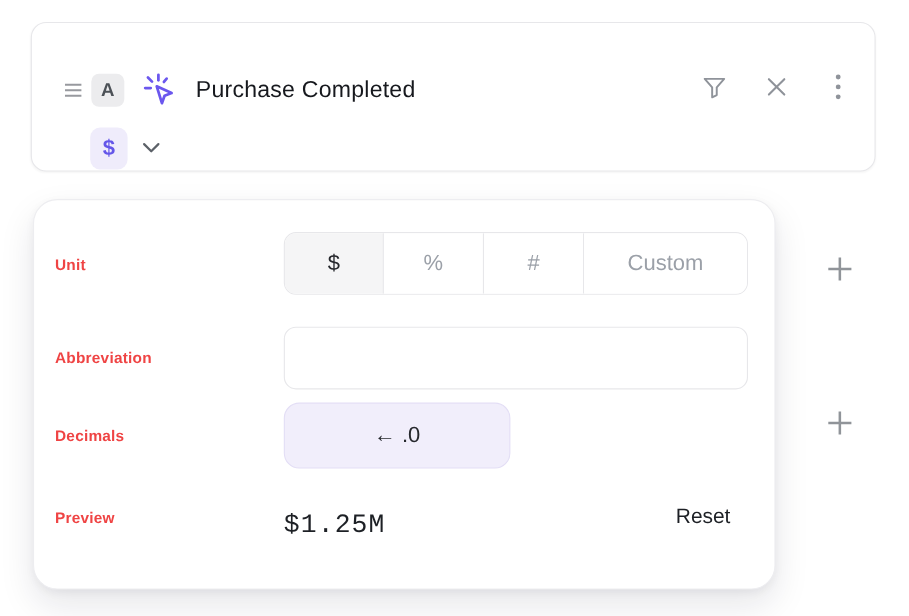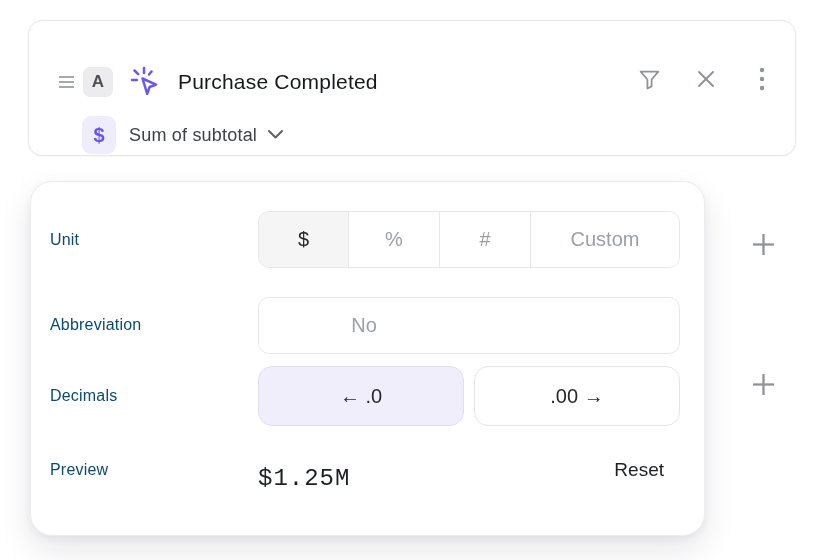--- a/index.html
+++ b/index.html
@@ -55,21 +55,21 @@
   .format-panel {
     position:absolute; left:30px; top:181px; width:675px; height:355px;
     background:#fff; border:1px solid #ededf0; border-radius:22px;
     box-shadow:0 14px 32px rgba(24,24,46,.10), 0 3px 8px rgba(24,24,46,.05);
   }
   .prow {
     position:absolute; left:19px; width:631px;
     display:flex; align-items:center;
   }
   .row-label {
-    width:208px; flex:none; font-size:16px; color:#0c4a6e; letter-spacing:.2px;
+    width:208px; flex:none; font-size:14px; color:#ef4444; letter-spacing:.2px;font-weight:bold;
   }
   .row-unit   { top:29px;  height:57px; }
   .row-abbrev { top:109px; height:68px; }
   .row-dec    { top:184px; height:60px; }
   .row-prev   { top:268px; height:40px; }
 
   .segmented {
     flex:none; width:422px; height:57px; display:flex;
     border:1px solid #e7e7ea; border-radius:11px; background:#fff; overflow:hidden;
   }
@@ -161,21 +161,20 @@
             <circle cx="12" cy="14" r="2.2"></circle>
             <circle cx="12" cy="23" r="2.2"></circle>
           </svg>
         </span>
       </button>
     </div>
 
     <div class="card-row2">
       <span class="dollar-badge">$</span>
       <button class="measure-btn">
-        <span class="measure-label">Sum of subtotal</span>
         <span>
           <svg width="17" height="12" viewBox="0 0 17 12" fill="none" stroke="#5c6168" stroke-width="2" stroke-linecap="round" stroke-linejoin="round">
             <path d="M2 3 L8.5 9.5 L15 3"></path>
           </svg>
         </span>
       </button>
     </div>
   </section>
 
   <section class="format-panel">
@@ -186,29 +185,27 @@
         <button class="seg seg-u0 selected">$</button>
         <button class="seg seg-u1">%</button>
         <button class="seg seg-u2">#</button>
         <button class="seg seg-u3">Custom</button>
       </div>
     </div>
 
     <div class="prow row-abbrev">
       <span class="row-label">Abbreviation</span>
       <div class="segmented">
-        <button class="seg seg-half">No</button>
       </div>
     </div>
 
     <div class="prow row-dec">
       <span class="row-label">Decimals</span>
       <div class="dec-group">
         <button class="dec-btn decrease">← .0</button>
-        <button class="dec-btn increase">.00 →</button>
       </div>
     </div>
 
     <div class="prow row-prev">
       <span class="row-label">Preview</span>
       <span class="preview-value">$1.25M</span>
       <button class="reset-btn">Reset</button>
     </div>
 
   </section>

